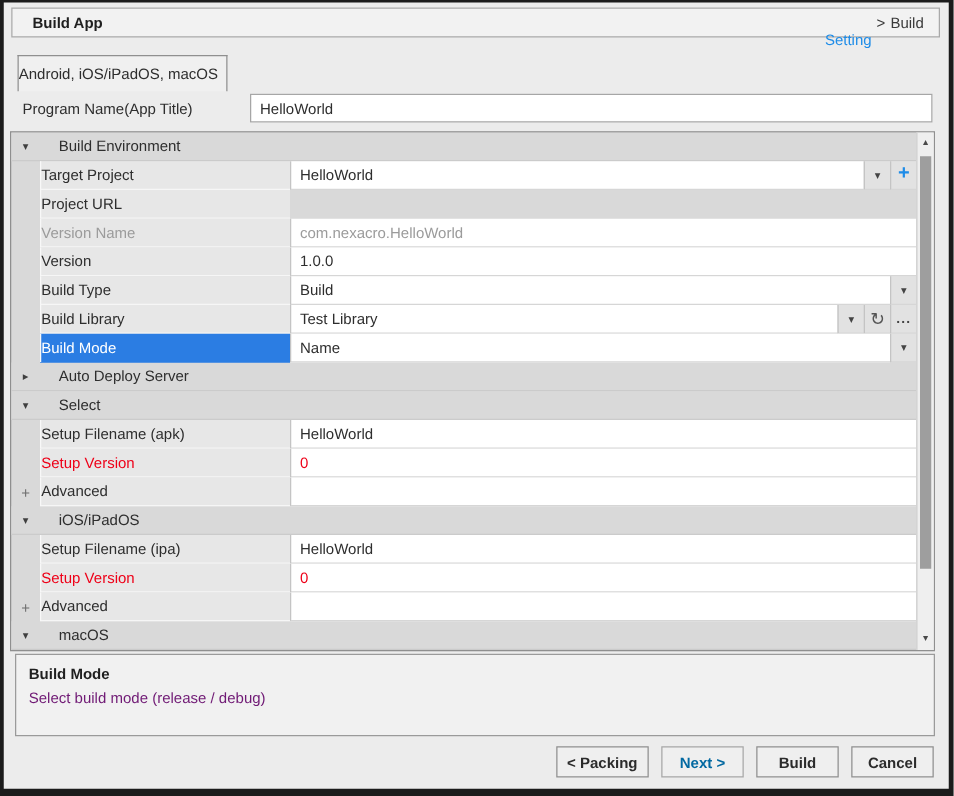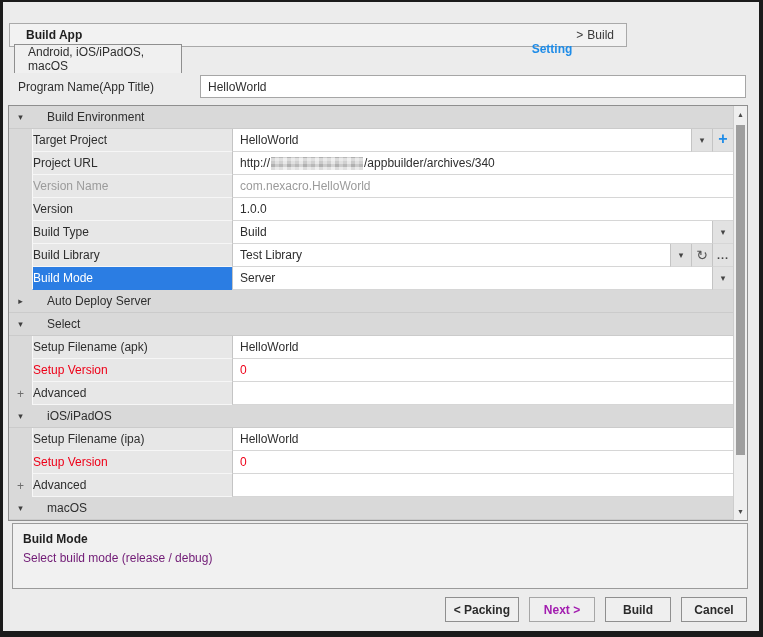--- a/index.html
+++ b/index.html
@@ -4,30 +4,30 @@
 <style>
   html,body{margin:0;padding:0;background:#fff;}
   *{box-sizing:border-box;}
   .window{
     position:relative;width:763px;height:637px;background:#ececec;
     border-style:solid;border-color:#1b1b1b;border-width:2px 4px 6px 3px;
     font-family:"Liberation Sans","DejaVu Sans",sans-serif;font-size:12px;color:#2e2e2e;
     overflow:hidden;
   }
   
-  .titlebar{position:absolute;left:6px;top:21px;width:618px;height:24px;background:#f2f2f2;
+  .titlebar{position:absolute;left:6px;top:4px;width:743px;height:24px;background:#f2f2f2;
     border:1px solid #a9a9a9;display:flex;align-items:center;justify-content:space-between;
     padding:0 12px 0 16px;}
   .titlebar .title{font-weight:bold;color:#1f1f1f;}
   .breadcrumb{display:flex;gap:4px;align-items:center;}
-  .breadcrumb .link{color:var(--link,#1e8ce8);font-weight:bold;cursor:pointer;margin-top:28px;}
+  .breadcrumb .link{color:var(--link,#1e8ce8);font-weight:normal;cursor:pointer;margin-top:28px;}
   .breadcrumb .sep,.breadcrumb .cur{color:#3a3a3a;}
   
   .tab{position:absolute;left:11px;top:42px;width:168px;height:29px;background:#f0f0f0;
-    border:1px solid #8f8f8f;border-bottom:none;display:flex;align-items:center;padding-left:13px;}
+    border:1px solid #8f8f8f;border-bottom:none;display:flex;align-items:center;padding-left:0;}
   
   .prog-label{position:absolute;left:15px;top:74px;height:22px;line-height:22px;}
   .prog-input{position:absolute;left:197px;top:73px;width:546px;height:23px;background:#fff;
     border:1px solid #a6a6a6;padding:0 7px;font:inherit;color:#2e2e2e;}
   
   .grid{position:absolute;left:5px;top:103px;width:740px;height:416px;border:1px solid #8f8f8f;
     background:#d9d9d9;display:flex;}
   .rows{flex:1;overflow:hidden;min-width:0;}
   .row{display:flex;height:23px;align-items:stretch;}
   .row.section{background:#d9d9d9;border-bottom:1px solid #cbcbcb;}
@@ -62,21 +62,21 @@
   
   .desc{position:absolute;left:9px;top:521px;width:736px;height:66px;border:1px solid #9a9a9a;
     background:#f1f1f1;padding:8px 10px;}
   .desc .d-title{font-weight:bold;color:#1f1f1f;margin-bottom:5px;}
   .desc .d-text{color:#701a75;}
   
   .footer{position:absolute;right:12px;top:595px;display:flex;gap:10px;}
   .btn{min-width:66px;height:25px;background:#efefef;border:1px solid #8f8f8f;
     display:flex;align-items:center;justify-content:center;padding:0 8px;
     font-weight:bold;color:#2b2b2b;cursor:pointer;}
-  .btn.disabled{color:#a21caf;border-color:#a6a6a6;cursor:default;}
+  .btn.disabled{color:#0369a1;border-color:#a6a6a6;cursor:default;}
 </style>
 </head>
 <body>
 
 <div class="window" style="--accent: #2b7de3; --link: #1e8ce8; --alert: #ee0018;">
 
   <div class="titlebar">
     <span class="title">Build App</span>
     <span class="breadcrumb">
       <span class="link">Setting</span>
@@ -107,25 +107,20 @@
           <div class="ctrl">
             <span class="ci dropdown">▾</span>
           </div>
           <div class="ctrl">
             <span class="ci add">+</span>
           </div>
         </div>
         <div class="row item">
           <div class="gutter"></div>
           <div class="label-cell">Project URL</div>
-          <div class="value-cell">
-            <span>http://</span>
-            <span class="mosaic"></span>
-            <span>/appbuilder/archives/340</span>
-          </div>
         </div>
         <div class="row item">
           <div class="gutter"></div>
           <div class="label-cell muted">Version Name</div>
           <div class="value-cell muted">com.nexacro.HelloWorld</div>
         </div>
         <div class="row item">
           <div class="gutter"></div>
           <div class="label-cell">Version</div>
           <div class="value-cell">1.0.0</div>
@@ -148,21 +143,21 @@
           <div class="ctrl">
             <span class="ci refresh">↻</span>
           </div>
           <div class="ctrl">
             <span class="ci more">...</span>
           </div>
         </div>
         <div class="row item">
           <div class="gutter"></div>
           <div class="label-cell sel">Build Mode</div>
-          <div class="value-cell">Server</div>
+          <div class="value-cell">Name</div>
           <div class="ctrl">
             <span class="ci dropdown">▾</span>
           </div>
         </div>
         <div class="row section">
           <div class="gutter">
             <span class="tri">▸</span>
           </div>
           <div class="sec-label">Auto Deploy Server</div>
         </div>

